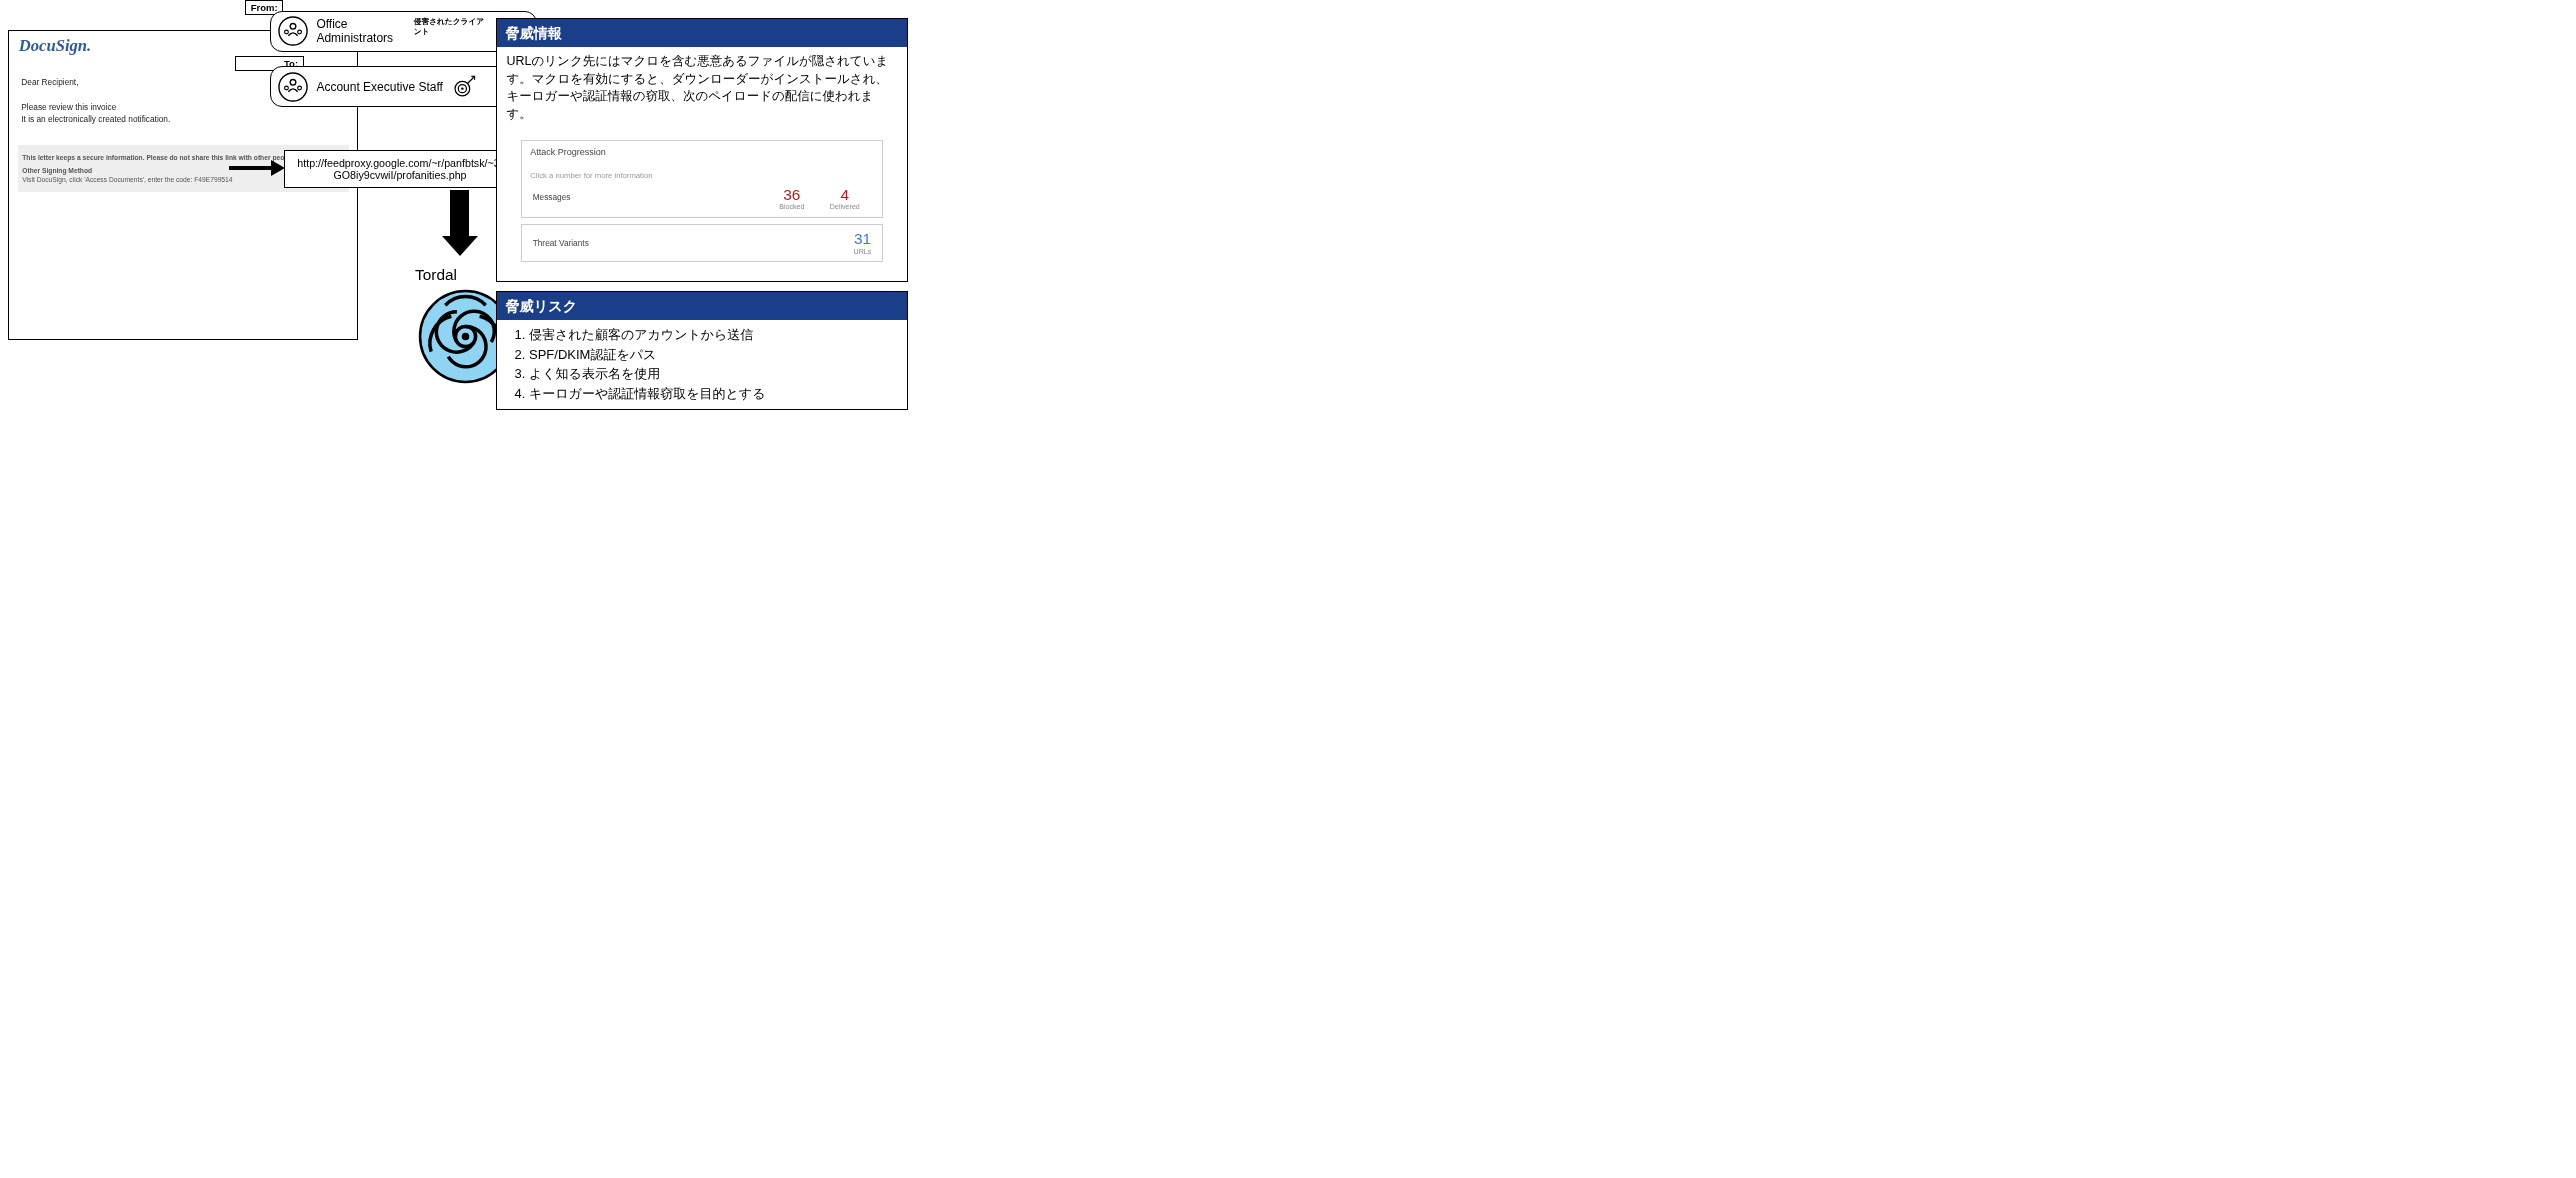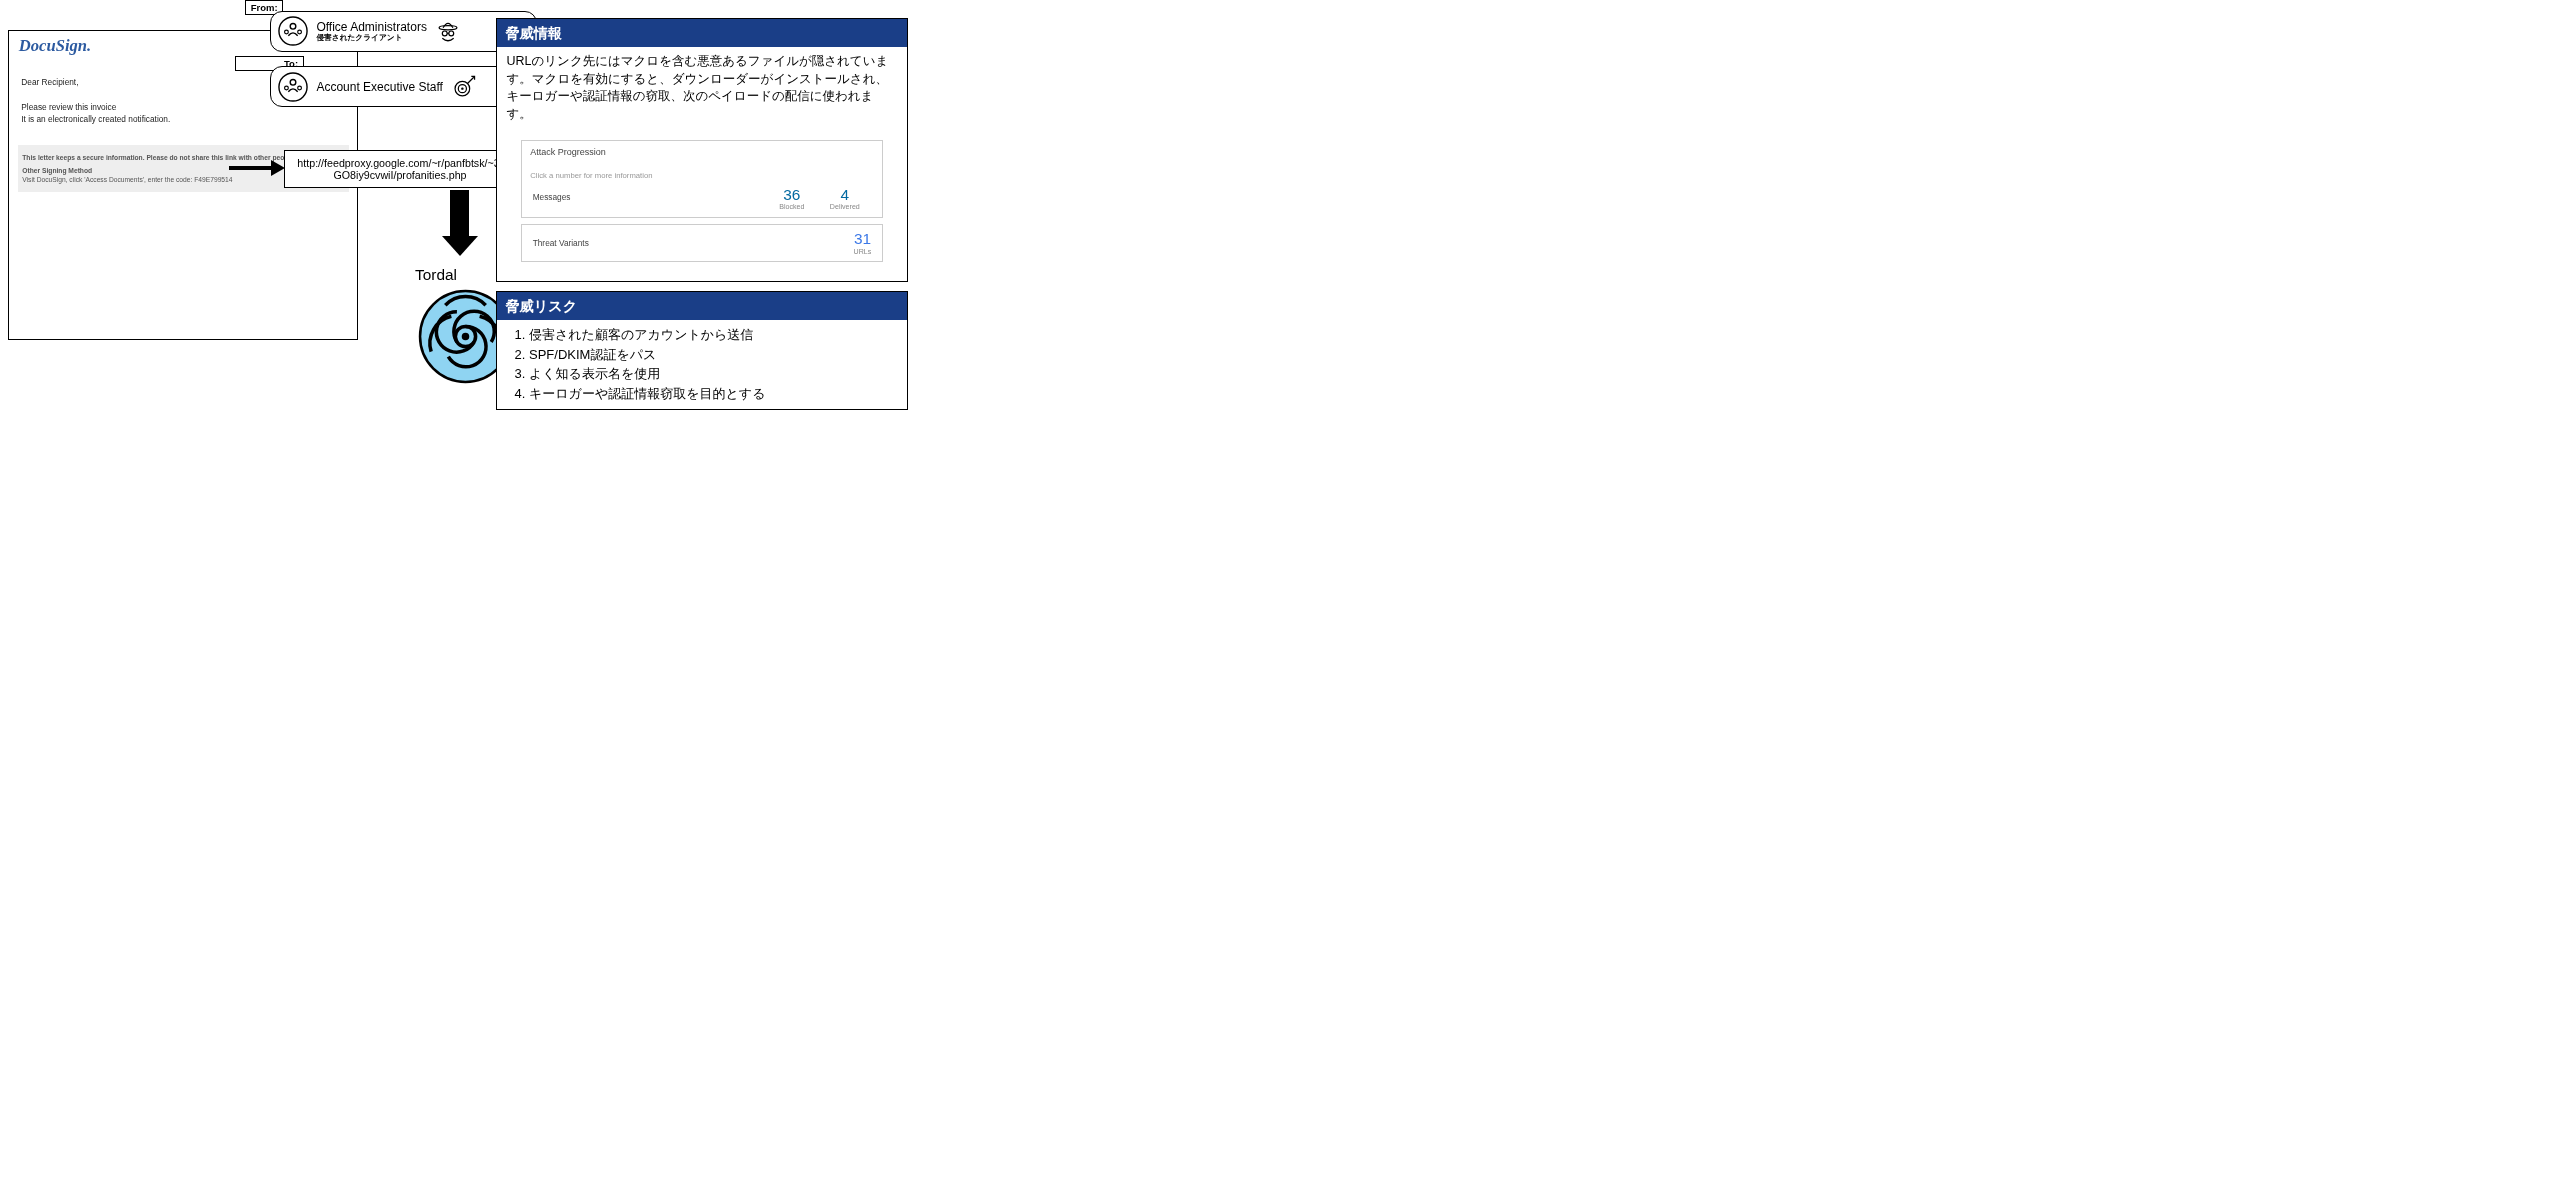--- a/index.html
+++ b/index.html
@@ -73,21 +73,21 @@
   position: absolute;
   background: #fff;
   border: 1.2px solid #000;
   border-radius: 12px;
   padding: 4.7px 12px 4.7px 7.1px;
   display: flex;
   align-items: center;
 }
 .bubble .ic { width: 30px; height: 30px; margin-right: 8.3px; flex: 0 0 auto; }
 .bubble .ric { width: 26px; height: 26px; margin-left: 8.3px; flex: 0 0 auto; }
-.bubble .txt { display: flex; flex-direction: column; }
+.bubble .txt { display: flex; }
 .bubble .txt .main { font-size: 12px; font-weight: 500; }
 .bubble .txt .sub { font-size: 7.7px; font-weight: bold; margin-top: -0.6px; }
 .tag {
   position: absolute;
   background: #fff;
   border: 1.2px solid #000;
   font-weight: bold;
   padding: 1.2px 4.7px;
   font-size: 9.5px;
 }
@@ -170,21 +170,21 @@
   border: 0.6px solid #ccc;
   background:#fff;
   margin-bottom: 6px;
 }
 .ap-title { font-size: 9px; color:#444; padding: 6px 8.3px 3.6px 8.3px; border-bottom: 0; }
 .ap-sub { font-size: 7.7px; color:#999; padding: 10.7px 8.3px 2.4px 8.3px; }
 .ap-row {
   display:flex; align-items:baseline; padding: 3.6px 10.7px 6px 10.7px;
 }
 .ap-row .lbl { flex: 1; font-size: 8.3px; color:#444; }
-.ap-row .num { font-size: 15.4px; color:#0369a1; text-align:center; min-width: 47px; }
+.ap-row .num { font-size: 15.4px; color:#b91c1c; text-align:center; min-width: 47px; }
 .ap-row .cap { display:block; font-size:7.1px; color:#888; text-align:center; margin-top:-1.2px; }
 .ap-row .stack { text-align:center; min-width:53px; }
 .ap-box2 {
   border: 0.6px solid #ccc;
   background:#fff;
   display:flex; align-items:center; padding:4.7px 10.7px;
 }
 .ap-box2 .lbl { flex:1; font-size:8.3px; color:#444; }
 .ap-box2 .stack { text-align:center; }
 .ap-box2 .num { font-size:15.4px; color:#3b78e7;text-align:center; }

